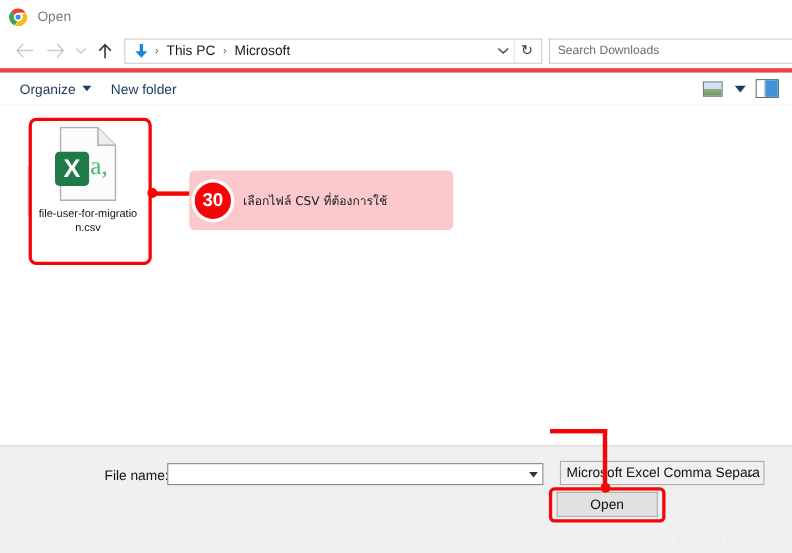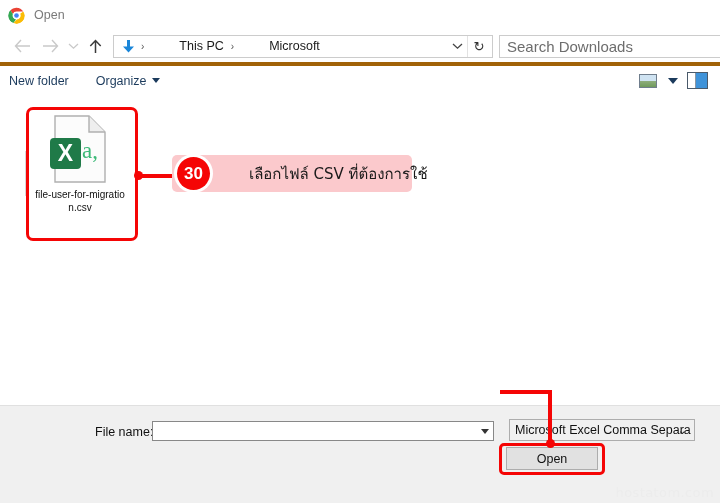--- a/index.html
+++ b/index.html
@@ -11,21 +11,21 @@
     height: 503px;
     background: #ffffff;
     font-family: "Liberation Sans", "DejaVu Sans", sans-serif;
     overflow: hidden;
     position: relative;
   }
   #dialog {
     position: absolute;
     left: 0; top: 0;
     width: 720px; height: 503px;
-    background: #a16207;
+    background: #ef4444;
   }
 
   
   .titlebar {
     position: absolute;
     left: 0; top: 0;
     width: 720px; height: 30px;
     background: #ffffff;
     display: flex;
     align-items: center;
@@ -82,21 +82,20 @@
     margin-left: 6px;
     width: 16px; height: 16px;
     display: flex; align-items: center; justify-content: center;
     flex: none;
   }
   .crumb {
     font-size: 12.5px;
     color: #1a1a1a;
     white-space: nowrap;
     padding: 0 2px;
-    margin-left: 28px;
   }
   .crumb-sep {
     color: #555;
     font-size: 10px;
     padding: 0 5px;
     user-select: none;
   }
   .crumb-chevron {
     position: absolute;
     right: 26px; top: 0; bottom: 0;
@@ -117,21 +116,21 @@
     margin-left: 6px;
     flex: 1;
     border: 1px solid #cccccc;
     border-right: none;
     background: #ffffff;
     display: flex;
     align-items: center;
     box-sizing: border-box;
   }
   .searchbox .ph {
-    font-size: 15px;
+    font-size: 11px;
     color: #6d6d6d;
     margin-left: 7px;
     white-space: nowrap;
   }
 
   
   .cmdbar {
     position: absolute;
     left: 0; top: 66px;
     width: 720px; height: 29px;
@@ -338,22 +337,21 @@
     pointer-events: none;
   }
 
   
   .callout {
     position: absolute;
     background: #fbc9cc;
     border-radius: 5px;
     display: flex;
     align-items: center;
-    height: 37px;
-    gap: 28px;
+    height: 54px;
   }
   .callout-30 { left: 172px; top: 155px; width: 240px; }
   .callout-31 { left: 363px; top: 372px; width: 143px; }
 
   .badge {
     width: 33px; height: 33px;
     border-radius: 50%;
     background: #f50505;
     color: #ffffff;
     font-size: 17px;
@@ -361,21 +359,21 @@
     display: flex;
     align-items: center;
     justify-content: center;
     flex: none;
     box-shadow: 0 0 0 3px #ffffff;
     font-family: "Liberation Sans", sans-serif;
   }
   .callout-30 .badge { margin-left: 5px; }
   .callout-31 .badge { position: absolute; right: 5px; }
   .callout-text {
-    font-size: 15px;
+    font-size: 11px;
     color: #1a1a1a;
     white-space: nowrap;
     font-family: "DejaVu Sans", "Liberation Sans", sans-serif;
   }
   .callout-30 .callout-text { margin-left: 11px; }
   .callout-31 .callout-text { margin-left: 16px; }
 
   
   .conn-line {
     position: absolute;
@@ -455,26 +453,26 @@
       </span>
       <span class="crumb-refresh">↻</span>
     </div>
 
     <div class="searchbox">
       <span class="ph">Search Downloads</span>
     </div>
   </div>
 
   <div class="cmdbar">
-    <span class="cmdbtn">
-      <span>New folder</span>
-    </span>
     <span class="cmdbtn organize">
       <span>Organize</span>
       <span class="cmd-caret"></span>
+    </span>
+    <span class="cmdbtn">
+      <span>New folder</span>
     </span>
     <span class="cmd-right">
       <span class="view-icon"></span>
       <span class="view-caret"></span>
       <span class="pane-icon">
           <span class="l"></span>
           <span class="r"></span>
         </span>
     </span>
   </div>

